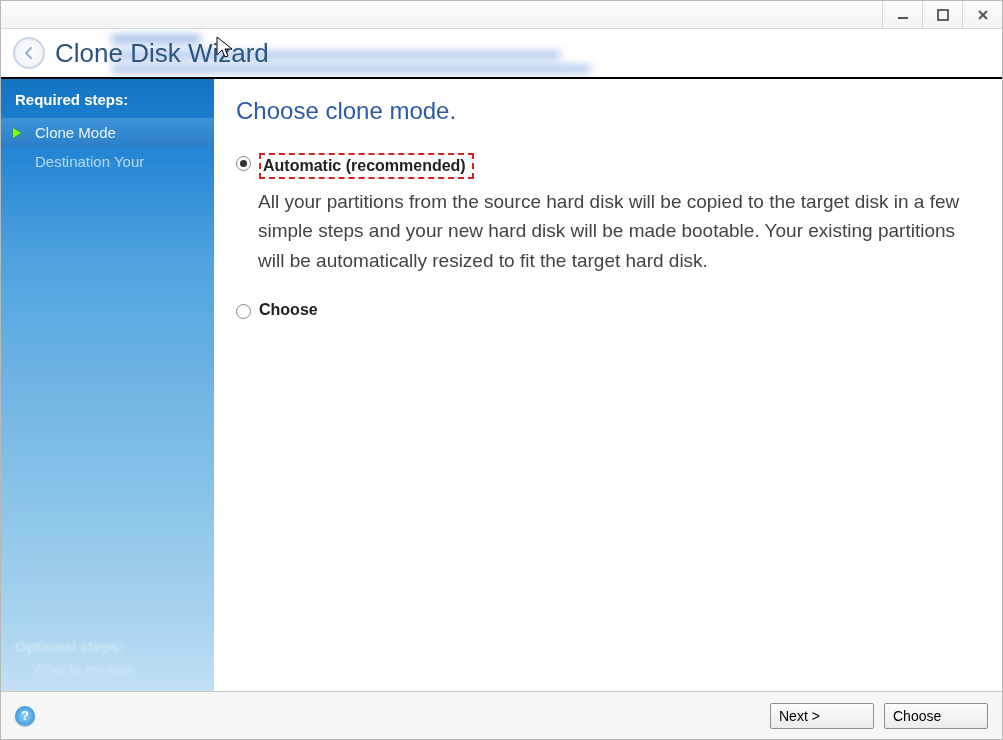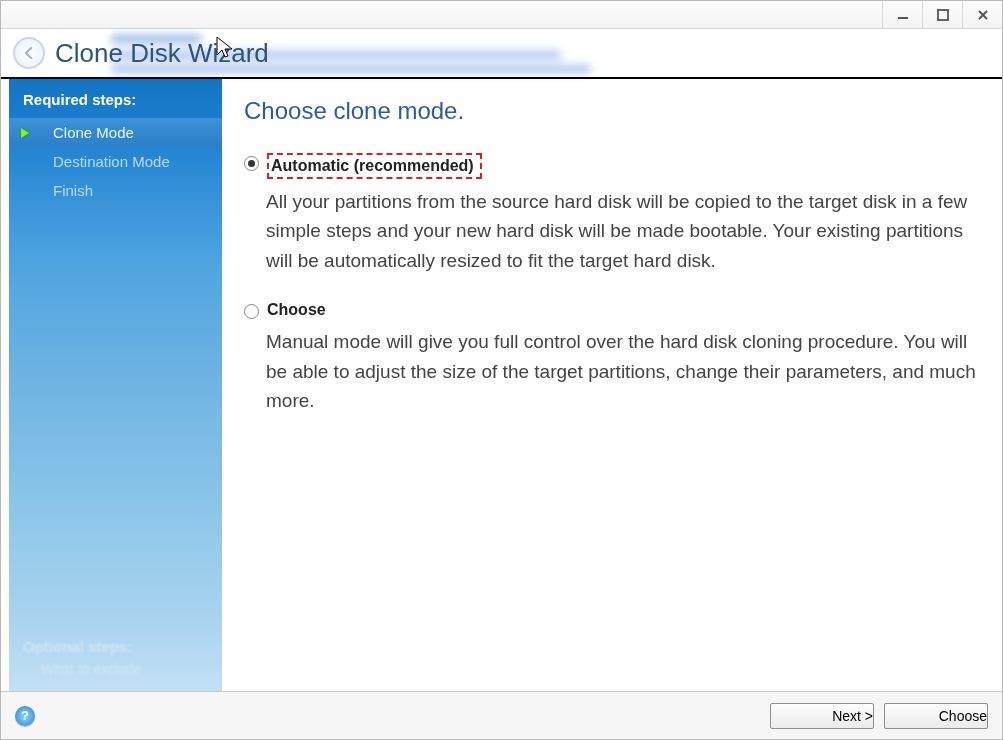--- a/index.html
+++ b/index.html
@@ -72,37 +72,36 @@
     .back-circle svg { width:14px; height:14px; }
     .wizard-title {
       font-size: 26px;
       font-weight: 400;
       color: #2b547e;
     }
     .body-area {
       flex: 1;
       display: flex;
       min-height: 0;
-      margin-left: 8px;
     }
     .sidebar {
       width: 213px;
       background: linear-gradient(180deg, #1374c2 0%, #1d7fd1 8%, #4ea4df 30%, #6fb4e3 50%, #8cc5e9 70%, #a8d3ef 88%, #c2e0f4 100%);
       color: #fff;
       padding: 10px 0 0 0;
       position: relative;
     }
     .section-head {
       font-weight: bold;
       font-size: 15px;
       padding: 2px 14px 10px 14px;
       color: #fff;
     }
     .step {
-      padding: 6px 14px 6px 44px;
+      padding: 6px 14px 6px 34px;
       font-size: 15px;
       color: #e9f4ff;
       position: relative;
       cursor: default;
     }
     .step.active {
       background: linear-gradient(#3c93d8, #2b7fc9);
     }
     .step.active::before {
       content: '';
@@ -198,21 +197,21 @@
       box-shadow: 0 1px 1px rgba(0,0,0,0.3);
     }
     .footer-spacer { flex: 1; }
     .btn {
       min-width: 104px;
       height: 26px;
       margin-left: 10px;
       font-size: 14px;
       border: 1px solid #8e8e8e;
       background: linear-gradient(#fdfdfd,#ebebeb);
-      text-align: right;
+      text-align: left;
       line-height: 24px;
       cursor: pointer;
       border-radius: 2px;
       padding-left: 8px;
     }
     .cursor-pointer {
       position: absolute;
       top: 34px;
       left: 214px;
       pointer-events:none;
@@ -269,24 +268,21 @@
 
   <div class="body-area">
 
     <div class="sidebar">
       <div class="section-head">Required steps:</div>
 
       <div class="step active">
         <span>Clone Mode</span>
       </div>
       <div class="step disabled">
-        <span>Destination Mode</span>
-      </div>
-      <div class="step disabled">
-        <span>Finish</span>
+        <span>Destination Your</span>
       </div>
 
       <div class="optional-head">Optional steps:</div>
       <div class="optional-sub">What to exclude</div>
     </div>
 
     <div class="content">
       <div class="content-title">Choose clone mode.</div>
 
       <div class="option-row">
@@ -294,21 +290,20 @@
         <span class="highlight-box">
           <span class="option-label">Automatic (recommended)</span>
         </span>
       </div>
       <div class="option-desc">All your partitions from the source hard disk will be copied to the target disk in a few simple steps and your new hard disk will be made bootable. Your existing partitions will be automatically resized to fit the target hard disk.</div>
 
       <div class="option-row">
         <div class="radio"></div>
         <span class="option-label">Choose</span>
       </div>
-      <div class="option-desc">Manual mode will give you full control over the hard disk cloning procedure. You will be able to adjust the size of the target partitions, change their parameters, and much more.</div>
     </div>
 
   </div>
 
   <div class="footer">
     <div class="help-icon">
       <span>?</span>
     </div>
     <div class="footer-spacer"></div>
     <div class="btn">Next &gt;</div>

